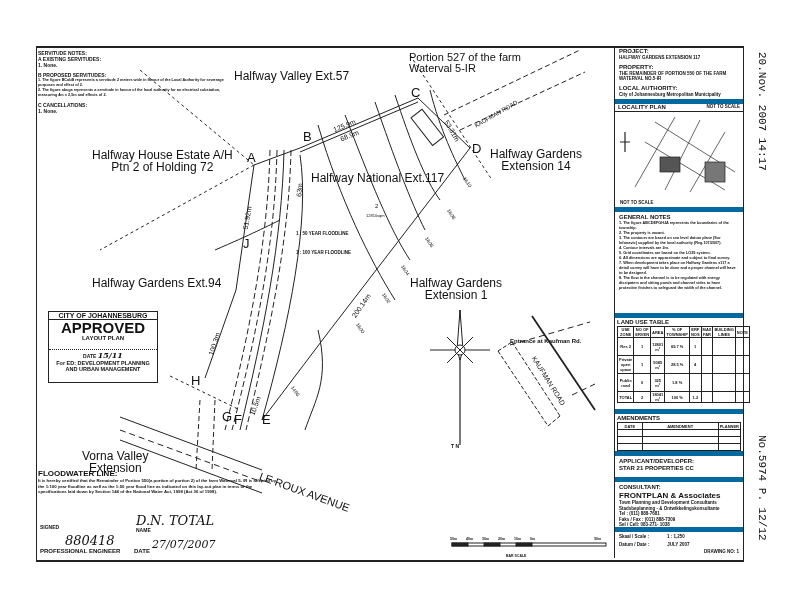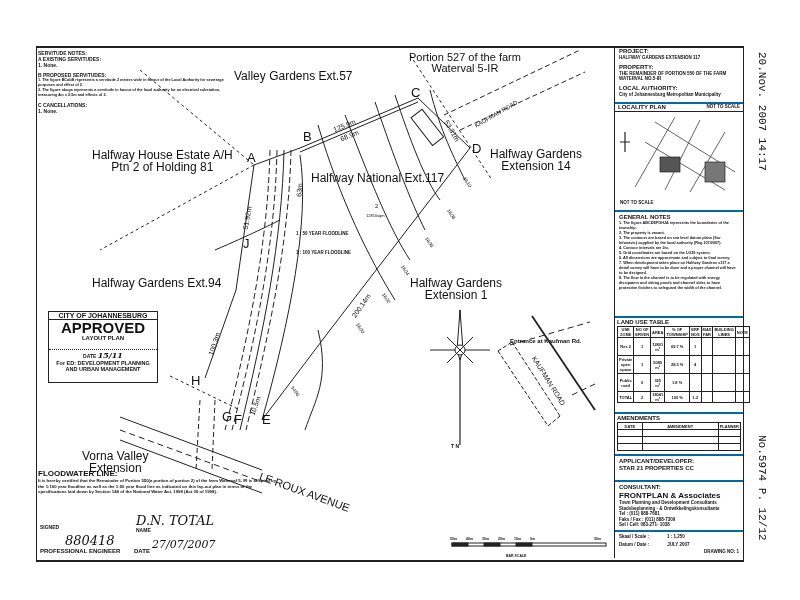--- a/index.html
+++ b/index.html
@@ -5,21 +5,21 @@
   html,body{margin:0;padding:0;background:#fff;}
   body{width:800px;height:600px;position:relative;overflow:hidden;font-family:"Liberation Sans",sans-serif;color:#111;}
   .sheet{position:absolute;left:36px;top:46px;width:706px;height:512px;border:1px solid #222;border-top:2px solid #222;border-bottom:2px solid #222;}
   .abs{position:absolute;}
   .small{font-size:5px;line-height:6px;font-weight:bold;}
   .lbl{position:absolute;font-size:12px;white-space:nowrap;line-height:12px;}
   .pt{position:absolute;font-size:13px;}
   .panel{position:absolute;left:614px;width:128px;border-left:1px solid #222;}
   .ptitle{font-size:6px;font-weight:bold;line-height:7px;}
   .ptext{font-size:4.5px;line-height:5.5px;font-weight:bold;}
-  .box{border-bottom:2px solid #0369a1;padding:2px 4px;box-sizing:border-box;}
+  .box{border-bottom:5px solid #0369a1;padding:2px 4px;box-sizing:border-box;}
   table.lu{border-collapse:collapse;width:100%;font-size:4px;font-weight:bold;}
   table.lu td,table.lu th{border:1px solid #222;padding:0 1px;text-align:center;height:6px;}
   .stamp{position:absolute;left:48px;top:311px;width:108px;height:70px;border:1.5px solid #222;text-align:center;}
   .vert{position:absolute;writing-mode:vertical-rl;font-family:"Liberation Mono",monospace;font-size:11px;}
   .sig{font-family:"DejaVu Serif",serif;font-style:italic;font-size:13px;position:absolute;}
 </style>
 </head>
 <body>
 
 <div class="sheet"></div>
@@ -92,28 +92,28 @@
   <div class="small">SERVITUDE NOTES:</div>
   <div class="small">A  EXISTING SERVITUDES:</div>
   <div class="small">1. None.</div>
   <div class="small" style="margin-top:4px">B  PROPOSED SERVITUDES:</div>
   <div class="small" style="font-size:3.8px;line-height:5px;width:190px">1. The figure BCabB represents a servitude 2 meters wide in favour of the Local Authority for sewerage purposes and effect of 2.</div>
   <div class="small" style="font-size:3.8px;line-height:5px;width:190px">2. The figure abcga represents a servitude in favour of the local authority for an electrical substation, measuring 4m x 2,5m and effects of 2.</div>
   <div class="small" style="margin-top:4px">C  CANCELLATIONS:</div>
   <div class="small">1. None.</div>
 </div>
 
-<div class="lbl" style="left:409px;top:52px;font-size:11px;text-align:center;line-height:11px">
+<div class="lbl" style="left:409px;top:52px;font-size:11px;line-height:11px">
   <div>Portion 527 of the farm</div>
     <div>Waterval 5-IR</div>
 </div>
-<div class="lbl" style="left:234px;top:70px">Valley Gardens Ext.57</div>
+<div class="lbl" style="left:234px;top:70px">Halfway Valley Ext.57</div>
 <div class="lbl" style="left:92px;top:149px;text-align:center;line-height:12px">
   <div>Halfway House Estate A/H</div>
-    <div>Ptn 2 of Holding 81</div>
+    <div>Ptn 2 of Holding 72</div>
 </div>
 <div class="lbl" style="left:311px;top:172px">Halfway National Ext.117</div>
 <div class="lbl" style="left:490px;top:148px;text-align:center;line-height:12px">
   <div>Halfway Gardens</div>
     <div>Extension 14</div>
 </div>
 <div class="lbl" style="left:92px;top:277px">Halfway Gardens Ext.94</div>
 <div class="lbl" style="left:410px;top:277px;text-align:center;line-height:12px">
   <div>Halfway Gardens</div>
     <div>Extension 1</div>

